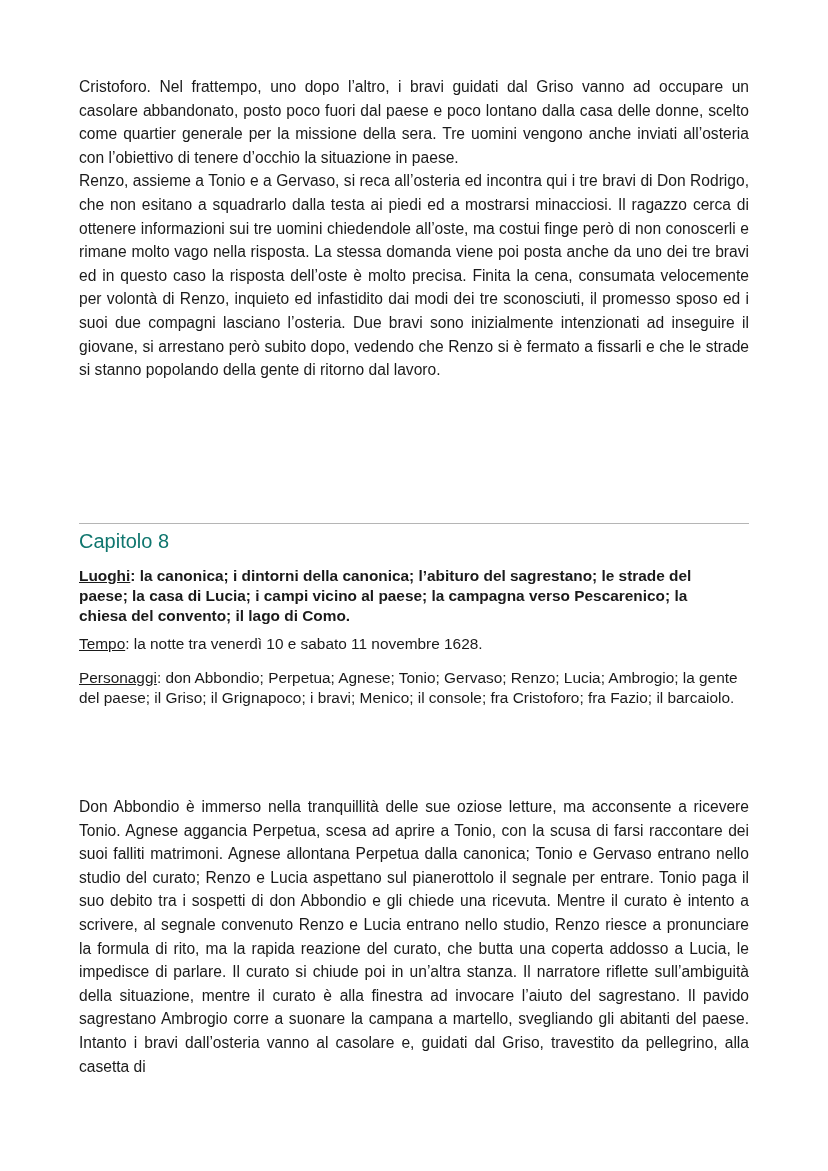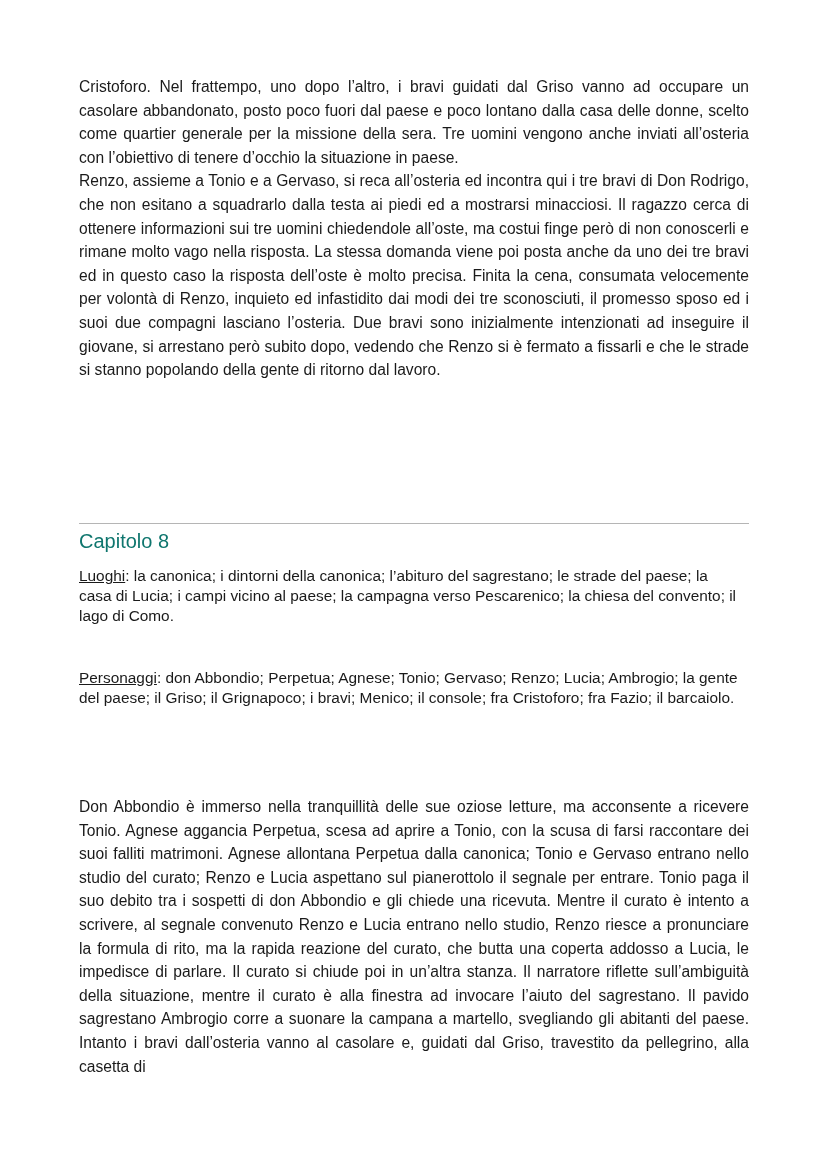--- a/index.html
+++ b/index.html
@@ -20,21 +20,21 @@
     height: 0; border-top: 1.5px solid #b5b5b5;
   }
   .chapter-title {
     position: absolute; left: 79px; top: 527px;
     font-size: 20px; line-height: 28px; font-weight: normal; margin: 0;
     color: #0f766e;
   }
   .meta { position: absolute; left: 79px; width: 660px; font-size: 15.4px; line-height: 20px; }
   .meta p { margin: 0; text-align: left; }
   .meta .lbl { text-decoration: underline; }
-  #meta-luoghi { top: 566px; }
+  #meta-luoghi { top: 566px; font-weight: bold; }
   #meta-tempo { top: 634px; }
   #meta-personaggi { top: 668px; }
   #meta-argomento { top: 736px; }
   #bottom-block { top: 795px; }
 </style>
 </head>
 <body>
 
 <div class="page">
 
@@ -44,20 +44,23 @@
   </div>
 
   <div class="rule"></div>
 
   <h2 class="chapter-title">Capitolo 8</h2>
 
   <div class="meta" id="meta-luoghi">
     <p><span class="lbl">Luoghi</span><span>: la canonica; i dintorni della canonica; l’abituro del sagrestano; le strade del paese; la casa di Lucia; i campi vicino al paese; la campagna verso Pescarenico; la chiesa del convento; il lago di Como.</span></p>
   </div>
 
+  <div class="meta" id="meta-tempo">
+    <p><span class="lbl">Tempo</span><span>: la notte tra venerdì 10 e sabato 11 novembre 1628.</span></p>
+  </div>
 
   <div class="meta" id="meta-personaggi">
     <p><span class="lbl">Personaggi</span><span>: don Abbondio; Perpetua; Agnese; Tonio; Gervaso; Renzo; Lucia; Ambrogio; la gente del paese; il Griso; il Grignapoco; i bravi; Menico; il console; fra Cristoforo; fra Fazio; il barcaiolo.</span></p>
   </div>
 
 
   <div class="block justify" id="bottom-block">
     <p>Don Abbondio è immerso nella tranquillità delle sue oziose letture, ma acconsente a ricevere Tonio. Agnese aggancia Perpetua, scesa ad aprire a Tonio, con la scusa di farsi raccontare dei suoi falliti matrimoni. Agnese allontana Perpetua dalla canonica; Tonio e Gervaso entrano nello studio del curato; Renzo e Lucia aspettano sul pianerottolo il segnale per entrare. Tonio paga il suo debito tra i sospetti di don Abbondio e gli chiede una ricevuta. Mentre il curato è intento a scrivere, al segnale convenuto Renzo e Lucia entrano nello studio, Renzo riesce a pronunciare la formula di rito, ma la rapida reazione del curato, che butta una coperta addosso a Lucia, le impedisce di parlare. Il curato si chiude poi in un’altra stanza. Il narratore riflette sull’ambiguità della situazione, mentre il curato è alla finestra ad invocare l’aiuto del sagrestano. Il pavido sagrestano Ambrogio corre a suonare la campana a martello, svegliando gli abitanti del paese. Intanto i bravi dall’osteria vanno al casolare e, guidati dal Griso, travestito da pellegrino, alla casetta di</p>
   </div>
 

